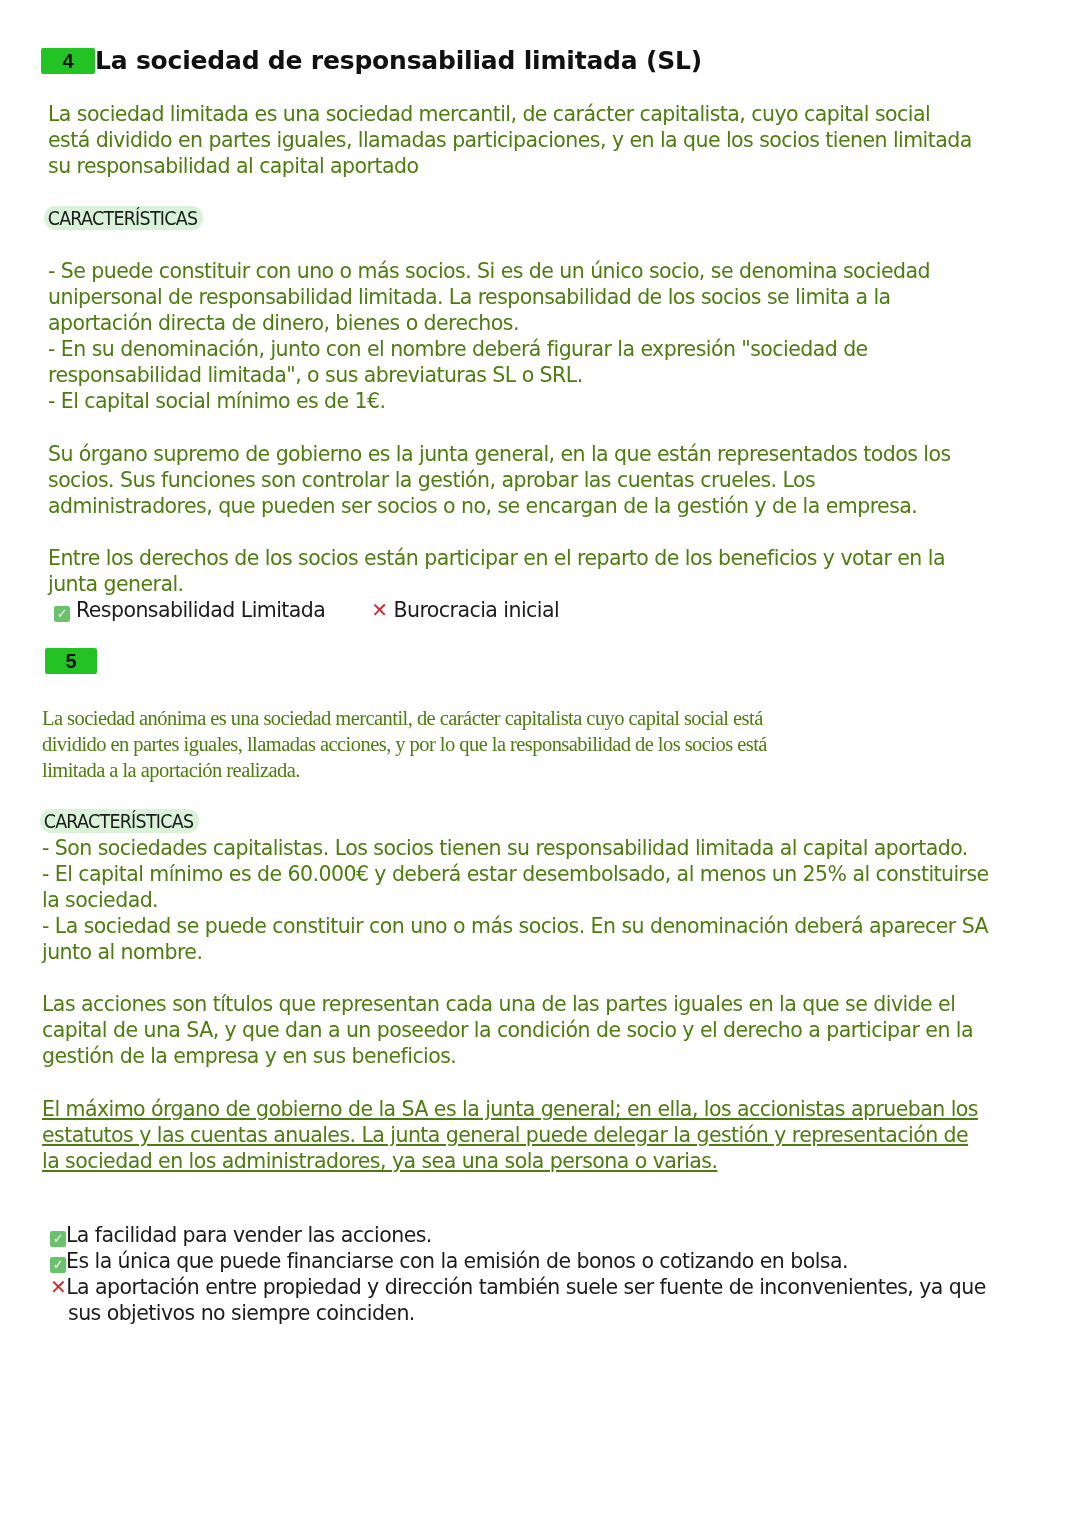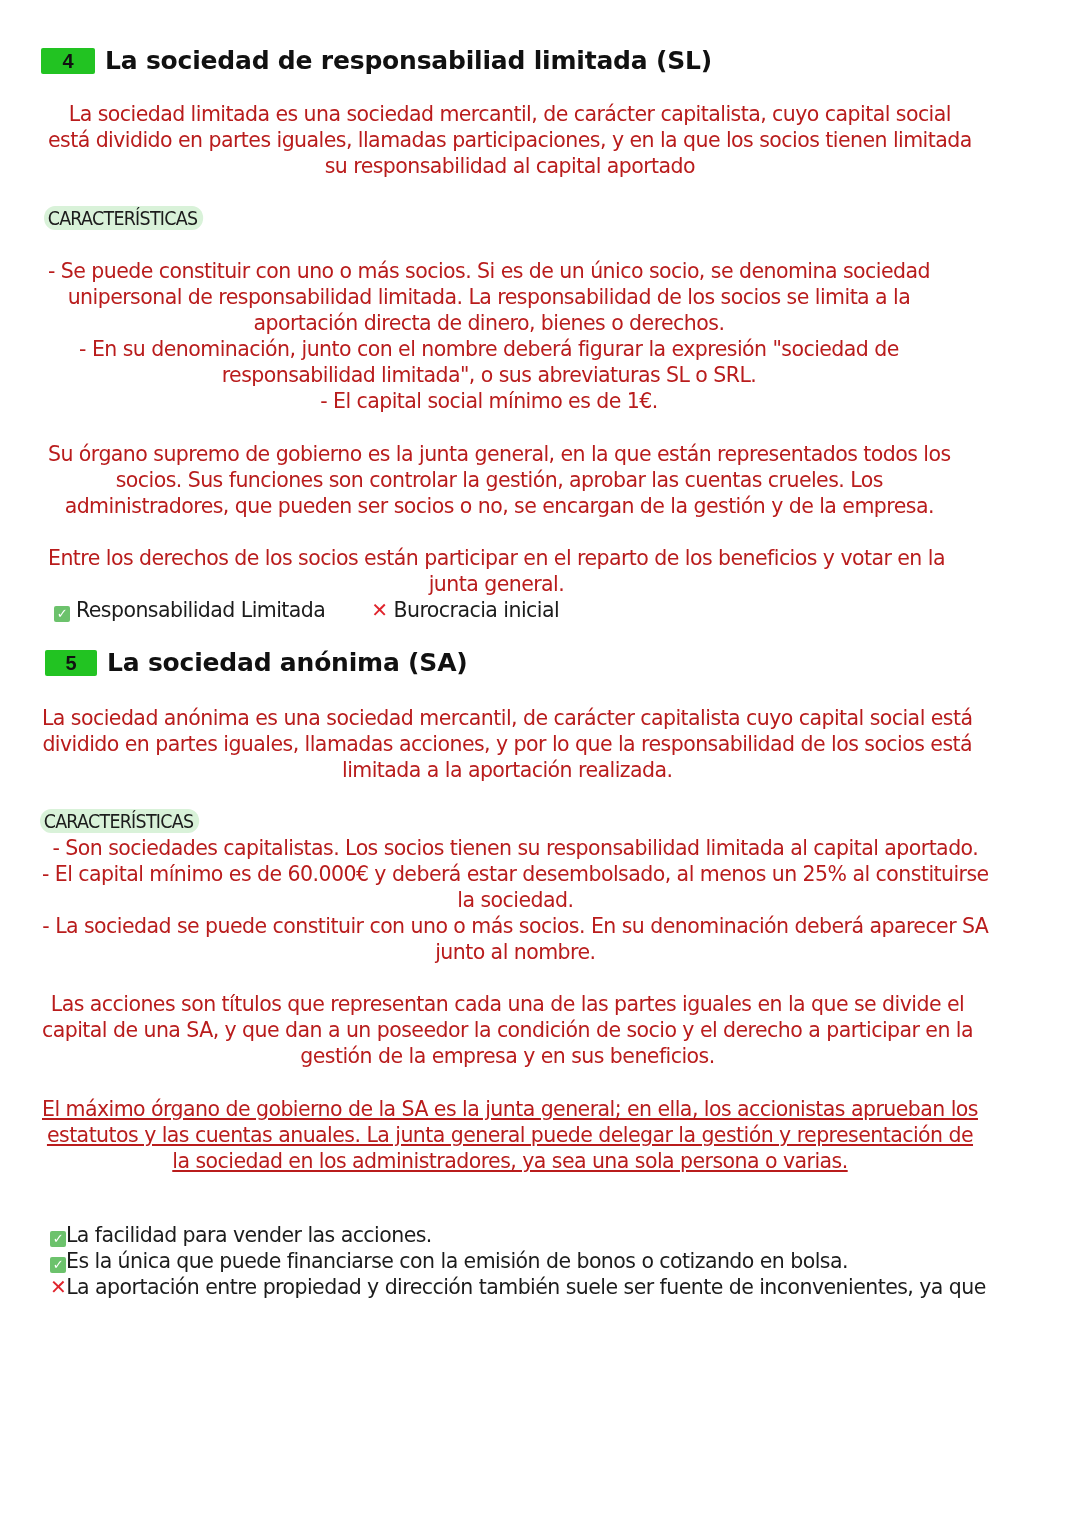--- a/index.html
+++ b/index.html
@@ -10,26 +10,26 @@
   .page { position: absolute; left: 0; top: 0; width: 1080px; }
   .heading { position: absolute; display: flex; align-items: center; }
   .num-badge {
     background: #22c322; color: #111; font-weight: bold;
     font-family: "Liberation Sans", sans-serif;
     font-size: 20px; height: 26px; line-height: 26px;
     text-align: center; border-radius: 2px;
   }
   .heading-title {
     font-family: "DejaVu Sans", sans-serif; font-weight: bold;
-    font-size: 25px; color: #111; margin-left: 10px; letter-spacing: -0.2px;
+    font-size: 25px; color: #111; margin-left: 0; letter-spacing: -0.2px;
   }
   .para {
     position: absolute; font-family: "DejaVu Sans", sans-serif;
-    font-size: 20.5px; line-height: 26px; color: #b91c1c;
-    white-space: pre-line; letter-spacing: -0.55px; text-align: center;
+    font-size: 20.5px; line-height: 26px; color: #4d7c0f;
+    white-space: pre-line; letter-spacing: -0.55px;
   }
   .label {
     position: absolute; font-family: "DejaVu Sans", sans-serif;
     font-size: 19px; color: #1c1c1c; letter-spacing: -0.8px;
     background: #d9f2d9; border-radius: 12px; padding: 0 6px 0 4px;
     line-height: 24px; transform: scaleX(0.92); transform-origin: left;
   }
   .proscons {
     position: absolute; font-family: "DejaVu Sans", sans-serif;
     font-size: 20.5px; line-height: 26px; color: #1c1c1c; letter-spacing: -0.55px;
@@ -77,24 +77,23 @@
       <span class="check-icon">✓</span>
       <span>Responsabilidad Limitada</span>
       <span style="display:inline-block; width:34px;"></span>
       <span class="cross-icon">✕</span>
       <span>Burocracia inicial</span>
     </span>
   </div>
 
   <div class="heading" style="left:45px; top:648px;">
     <div class="num-badge" style="width:52px;">5</div>
-    <div class="heading-title">La sociedad anónima (SA)</div>
   </div>
 
-  <div class="para" style="left:42px; top:705px;">La sociedad anónima es una sociedad mercantil, de carácter capitalista cuyo capital social está
+  <div class="para" style="left:42px; top:705px;font-family:Liberation Serif, serif;">La sociedad anónima es una sociedad mercantil, de carácter capitalista cuyo capital social está
 dividido en partes iguales, llamadas acciones, y por lo que la responsabilidad de los socios está
 limitada a la aportación realizada.</div>
 
   <div class="label" style="left:40px; top:809px;">CARACTERÍSTICAS</div>
 
   <div class="para" style="left:42px; top:835px;">- Son sociedades capitalistas. Los socios tienen su responsabilidad limitada al capital aportado.
 - El capital mínimo es de 60.000€ y deberá estar desembolsado, al menos un 25% al constituirse
 la sociedad.
 - La sociedad se puede constituir con uno o más socios. En su denominación deberá aparecer SA
 junto al nombre.</div>
@@ -110,15 +109,18 @@
   <div class="proscons" style="left:50px; top:1174px;margin-top:48px;">
     <span class="row">
       <span class="check-icon">✓</span><span>La facilidad para vender las acciones.</span>
     </span>
     <span class="row">
       <span class="check-icon">✓</span><span>Es la única que puede financiarse con la emisión de bonos o cotizando en bolsa.</span>
     </span>
     <span class="row">
       <span class="cross-icon">✕</span><span>La aportación entre propiedad y dirección también suele ser fuente de inconvenientes, ya que</span>
     </span>
+    <span class="row" style="padding-left:18px;">
+      <span>sus objetivos no siempre coinciden.</span>
+    </span>
   </div>
 
 </div>
 
 </body></html>

